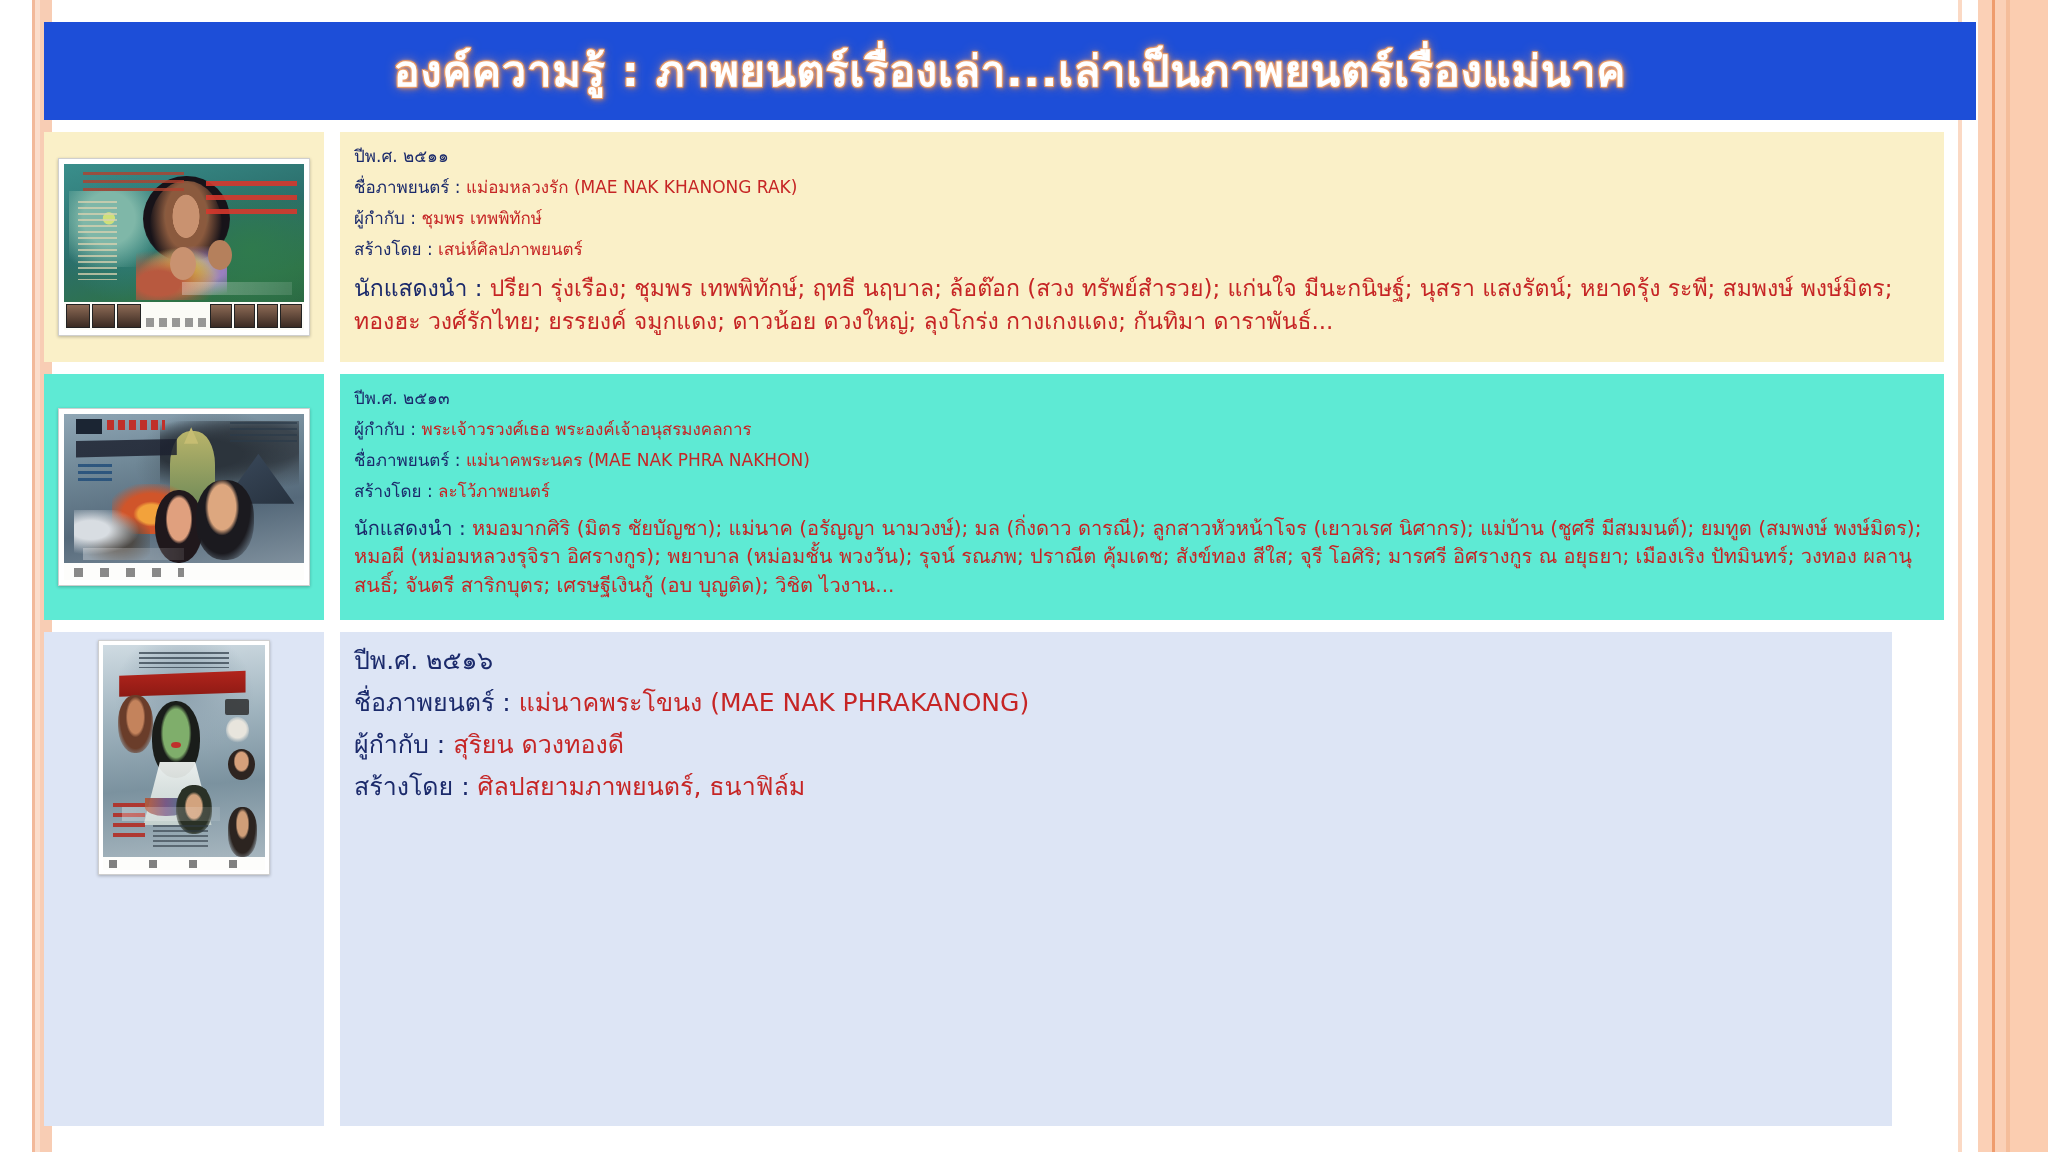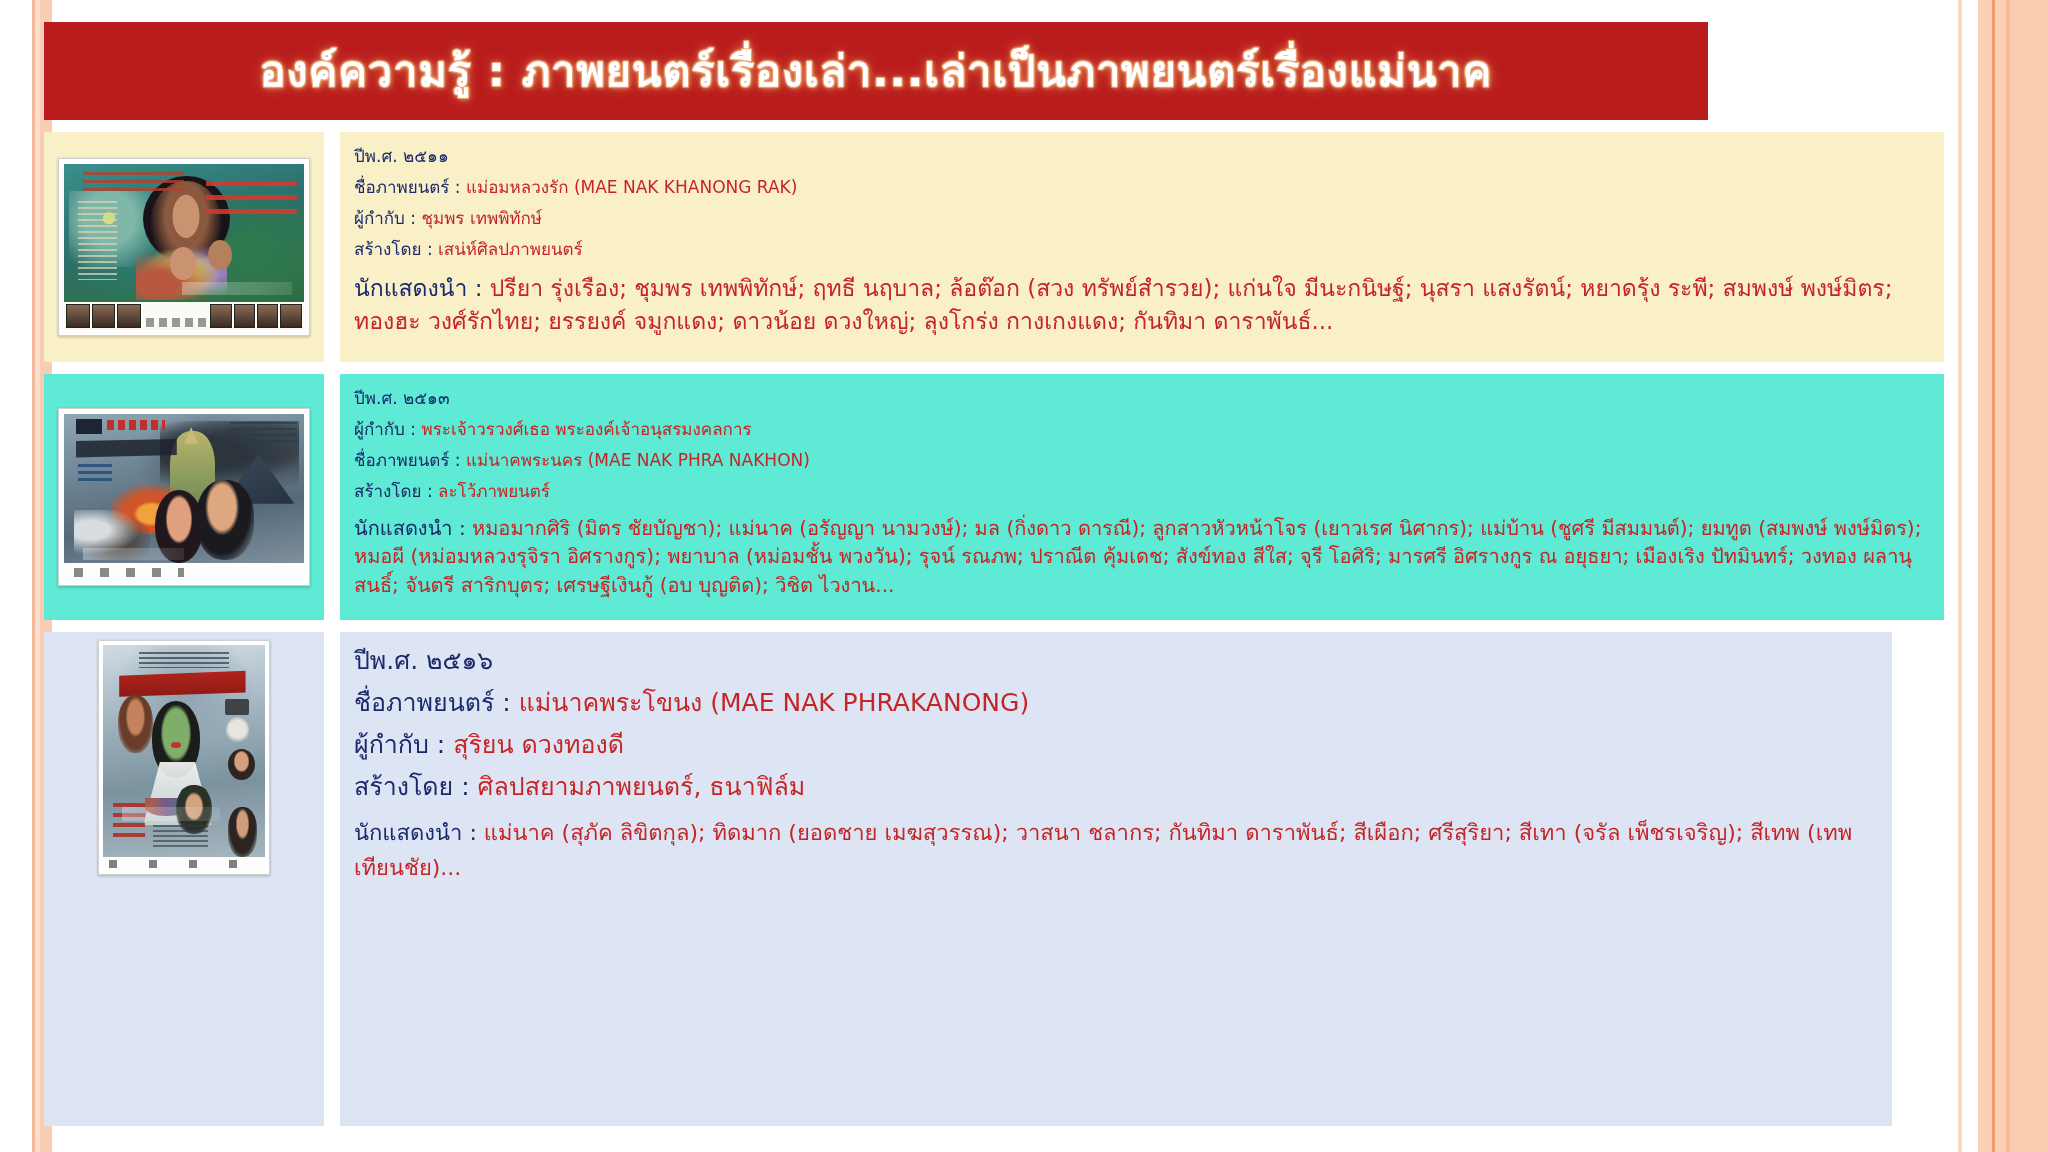--- a/index.html
+++ b/index.html
@@ -42,22 +42,22 @@
 
   .content {
     position:absolute;
     left:44px; top:0; right:104px; bottom:0;
   }
 
   
   .title-bar {
     position:absolute;
     left:0px; top:22px;
-    width:1664px; height:98px;
-    background:#b91c1c;
+    width:1932px; height:98px;
+    background:#1d4ed8;
     display:flex; align-items:center; justify-content:center;
   }
   .title-text {
     font-family:"DejaVu Sans","Liberation Sans",sans-serif;
     font-size:43px;
     font-weight:700;
     letter-spacing:1px;
     color:#ffffff;
     white-space:nowrap;
     text-shadow:
@@ -435,21 +435,17 @@
           <span class="val">แม่นาคพระโขนง (MAE NAK PHRAKANONG)</span>
         </div>
         <div class="line">
           <span>ผู้กำกับ :</span>
           <span class="val">สุริยน ดวงทองดี</span>
         </div>
         <div class="line">
           <span>สร้างโดย :</span>
           <span class="val">ศิลปสยามภาพยนตร์, ธนาฟิล์ม</span>
         </div>
-        <div class="cast">
-          <span>นักแสดงนำ :</span>
-          <span class="val">แม่นาค (สุภัค ลิขิตกุล); ทิดมาก (ยอดชาย เมฆสุวรรณ); วาสนา ชลากร; กันทิมา ดาราพันธ์; สีเผือก; ศรีสุริยา; สีเทา (จรัล เพ็ชรเจริญ); สีเทพ (เทพ เทียนชัย)...</span>
-        </div>
       </div>
     </div>
 
   </div>
 </div>
 
 </body></html>

